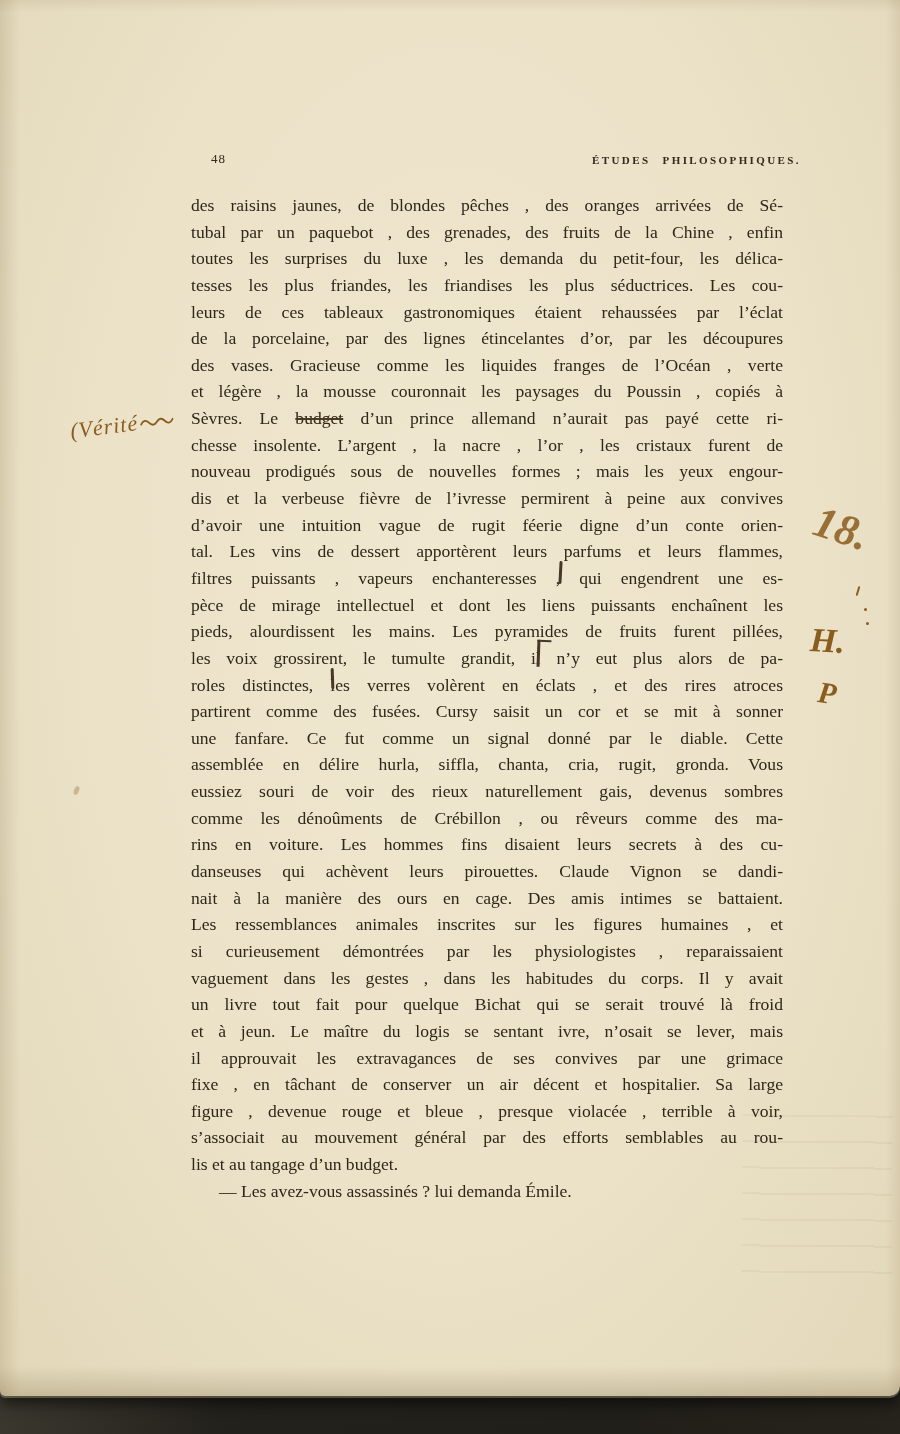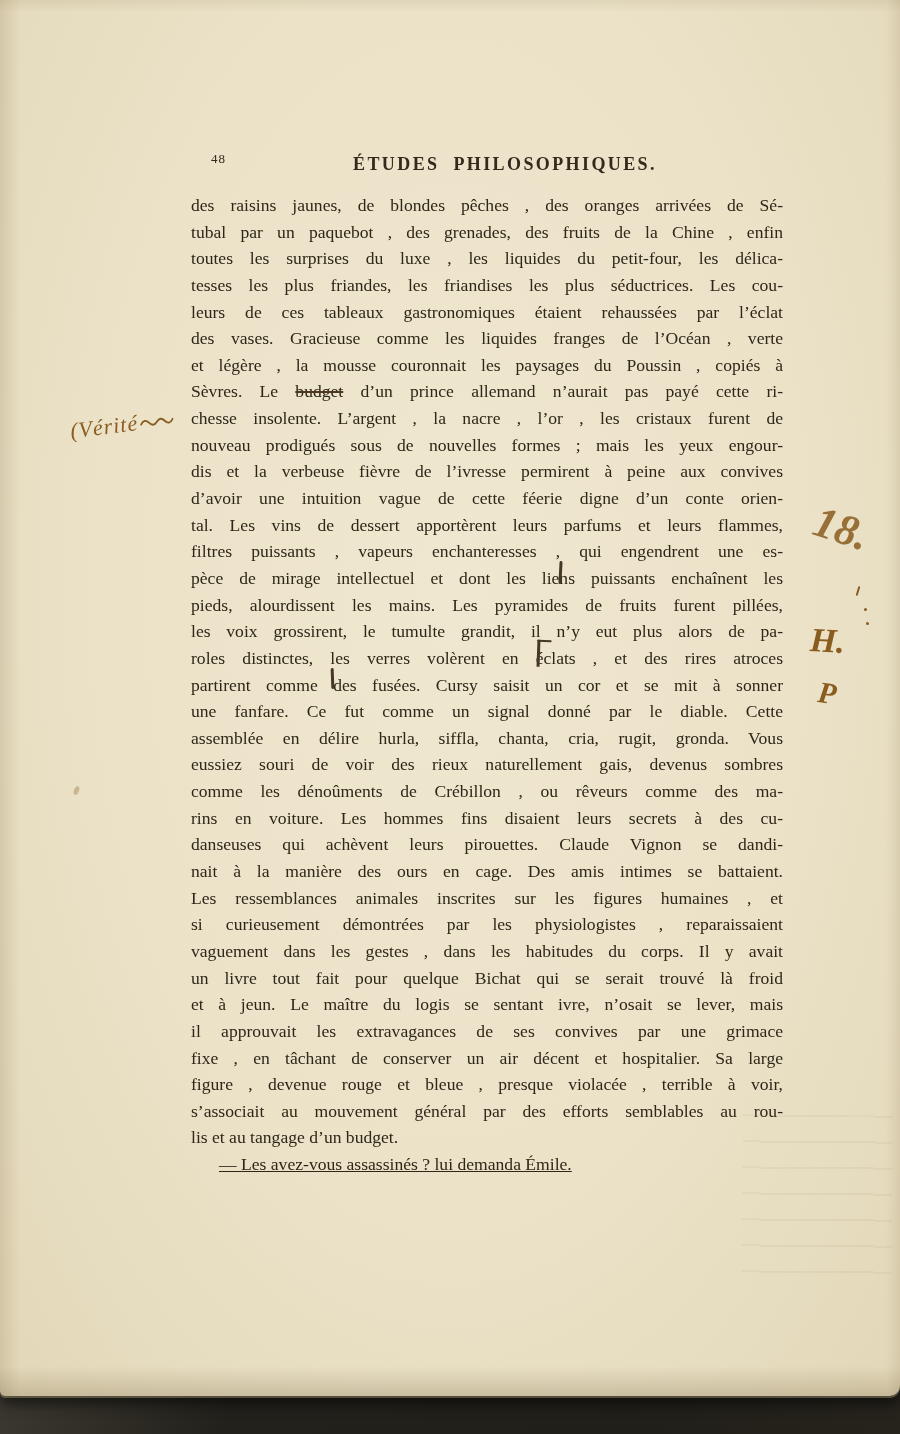--- a/index.html
+++ b/index.html
@@ -21,28 +21,28 @@
       linear-gradient(270deg, rgba(120,95,55,.12), rgba(120,95,55,0) 14px),
       linear-gradient(0deg, rgba(100,80,45,.22), rgba(100,80,45,0) 30px),
       linear-gradient(180deg, rgba(120,95,55,.10), rgba(120,95,55,0) 12px),
       radial-gradient(ellipse at 50% 42%, #efe7cf 0%, #ebe2c8 55%, #e2d7b8 100%);
     box-shadow: 0 2px 0 rgba(205,190,150,.35), 0 8px 14px rgba(0,0,0,.55);
   }
   
   .header { position:absolute; left:209px; top:151px; width:592px; height:26px; color:#332a1b; }
   .page-number { position:absolute; left:2px; top:0; font-size:13px; letter-spacing:1px; }
   .running-title {
-    position:absolute; left:0; right:0; top:3px; text-align:center;
-    font-size:18px; font-weight:bold; letter-spacing:2.4px; word-spacing:7px;
+    position:absolute; left:0; right:0; top:3px; text-align:right;
+    font-size:11px; font-weight:bold; letter-spacing:2.4px; word-spacing:7px;
   }
   
   #body-text { position:absolute; left:191px; top:192px; width:592px; font-size:17.6px; color:#2e2718; }
   .line { height:26.65px; line-height:26.65px; text-align:justify; text-align-last:justify; }
   .para-end { text-align-last:left; }
-  .indented { text-indent:28px;text-decoration:underline; }
+  .indented { text-indent:28px; }
   .ink-strike {
     text-decoration:line-through;
     text-decoration-thickness:2.2px;
     text-decoration-color:#4b3a20;
   }
   
   .ink-bar { position:absolute; background:#463726; border-radius:2px; }
   #ink1 { left:368px; top:369px; width:3px; height:23px; transform:rotate(3deg); }
   #ink2 { left:346px; top:448px; width:11px; height:25px; background:transparent;
           border-left:3px solid #463726; border-top:2px solid #463726; border-radius:0;
@@ -82,30 +82,31 @@
       <span class="running-title">ÉTUDES PHILOSOPHIQUES.</span>
     </div>
 
     <div id="body-text">
 
       <div class="ink-bar" id="ink1"></div>
       <div class="ink-bar" id="ink2"></div>
       <div class="ink-bar" id="ink3"></div>
     <div class="line">des raisins jaunes, de blondes pêches , des oranges arrivées de Sé-</div>
         <div class="line">tubal par un paquebot , des grenades, des fruits de la Chine , enfin</div>
-        <div class="line">toutes les surprises du luxe , les liquides du petit-four, les délica-</div>
+        <div class="line">toutes les surprises du luxe , les demanda du petit-four, les délica-</div>
         <div class="line">tesses les plus friandes, les friandises les plus séductrices. Les cou-</div>
         <div class="line">leurs de ces tableaux gastronomiques étaient rehaussées par l’éclat</div>
+        <div class="line">de la porcelaine, par des lignes étincelantes d’or, par les découpures</div>
         <div class="line">des vases. Gracieuse comme les liquides franges de l’Océan , verte</div>
         <div class="line">et légère , la mousse couronnait les paysages du Poussin , copiés à</div>
         <div class="line">Sèvres. Le <span class="ink-strike">budget</span> d’un prince allemand n’aurait pas payé cette ri-</div>
         <div class="line">chesse insolente. L’argent , la nacre , l’or , les cristaux furent de</div>
         <div class="line">nouveau prodigués sous de nouvelles formes ; mais les yeux engour-</div>
         <div class="line">dis et la verbeuse fièvre de l’ivresse permirent à peine aux convives</div>
-        <div class="line">d’avoir une intuition vague de cette féerie digne d’un conte orien-</div>
+        <div class="line">d’avoir une intuition vague de rugit féerie digne d’un conte orien-</div>
         <div class="line">tal. Les vins de dessert apportèrent leurs parfums et leurs flammes,</div>
         <div class="line">filtres puissants , vapeurs enchanteresses , qui engendrent une es-</div>
         <div class="line">pèce de mirage intellectuel et dont les liens puissants enchaînent les</div>
         <div class="line">pieds, alourdissent les mains. Les pyramides de fruits furent pillées,</div>
         <div class="line">les voix grossirent, le tumulte grandit, il n’y eut plus alors de pa-</div>
         <div class="line">roles distinctes, les verres volèrent en éclats , et des rires atroces</div>
         <div class="line">partirent comme des fusées. Cursy saisit un cor et se mit à sonner</div>
         <div class="line">une fanfare. Ce fut comme un signal donné par le diable. Cette</div>
         <div class="line">assemblée en délire hurla, siffla, chanta, cria, rugit, gronda. Vous</div>
         <div class="line">eussiez souri de voir des rieux naturellement gais, devenus sombres</div>

